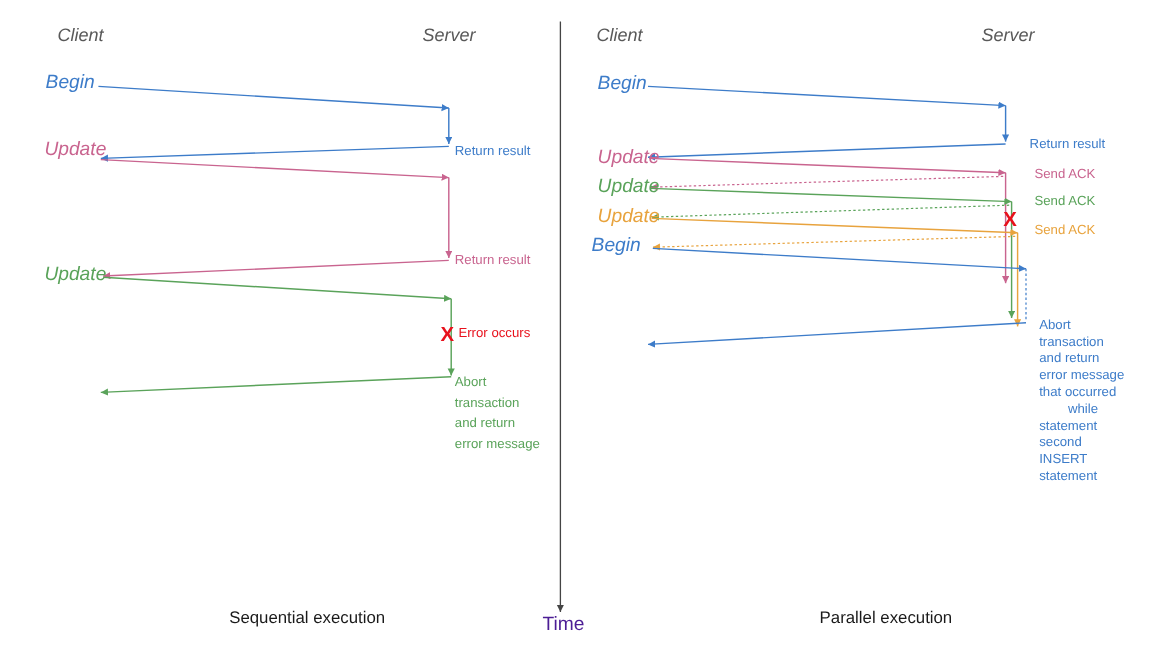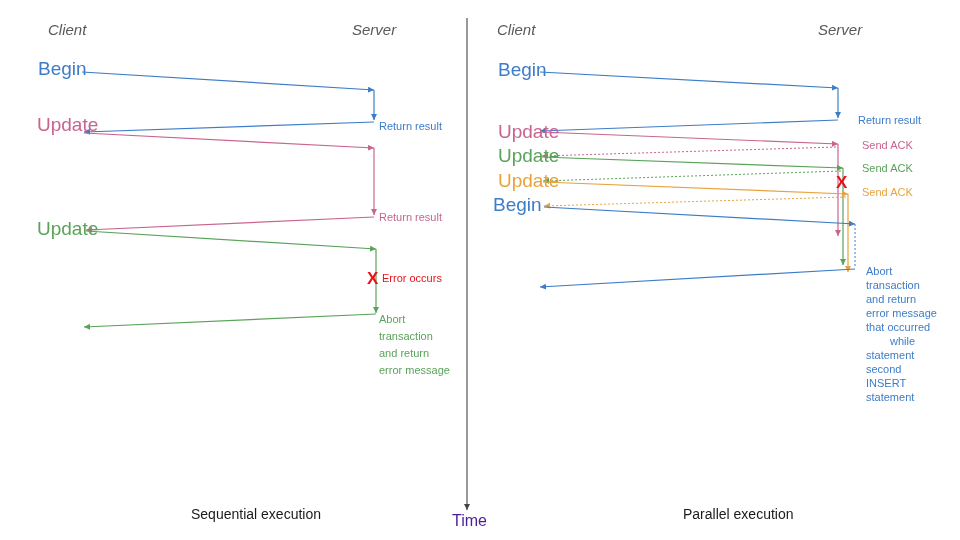--- a/index.html
+++ b/index.html
@@ -1,21 +1,21 @@
 <!DOCTYPE html>
 <html><head>
 <meta charset="utf-8">
 <style>
   html,body{margin:0;padding:0;background:#ffffff;}
   body{width:960px;height:540px;overflow:hidden;font-family:"Liberation Sans",sans-serif;}
   #stage{position:relative;width:960px;height:540px;background:#fff;}
   svg.layer{position:absolute;left:0;top:0;width:960px;height:540px;overflow:visible;}
   .lbl{position:absolute;white-space:pre;line-height:12.2px;}
   .hdr{font-size:15px;font-style:italic;color:#595959;}
-  .role{font-size:19px;}
+  .role{font-size:16px;font-style:italic;}
   .msg{font-size:11px;}
   .caption{font-size:14px;color:#1a1a1a;}
   .timelbl{font-size:16px;color:#4c1d95;}
   .errlbl{font-size:11px;}
   .xmark{position:absolute;font-size:17px;font-weight:bold;line-height:17px;}
 </style>
 </head>
 <body>
 
 <div id="stage">

